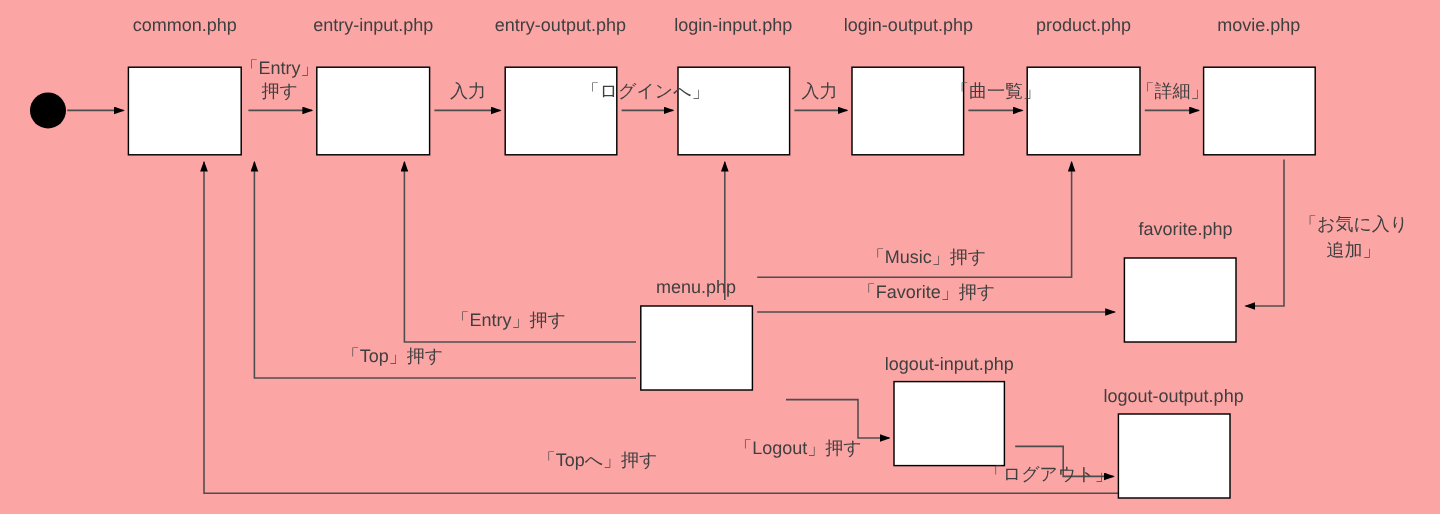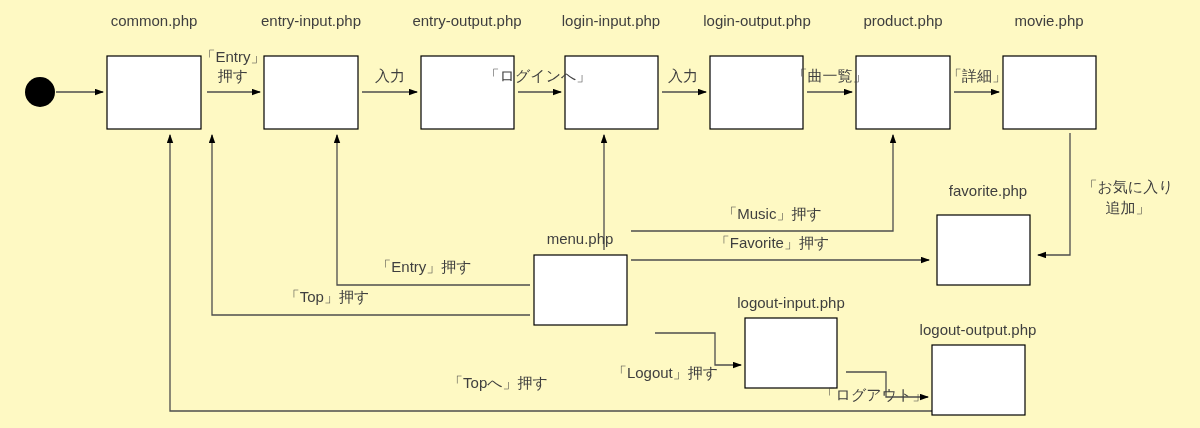--- a/index.html
+++ b/index.html
@@ -10,21 +10,21 @@
   body {
     width: 1200px;
     height: 428px;
     overflow: hidden;
     font-family: "Liberation Sans", "DejaVu Sans", sans-serif;
   }
   #diagram-root {
     position: relative;
     width: 1200px;
     height: 428px;
-    background: #fef9c3;
+    background: #fca5a5;
   }
   svg#flow-svg {
     position: absolute;
     left: 0;
     top: 0;
     width: 1200px;
     height: 428px;
     display: block;
   }
   .node-box {

